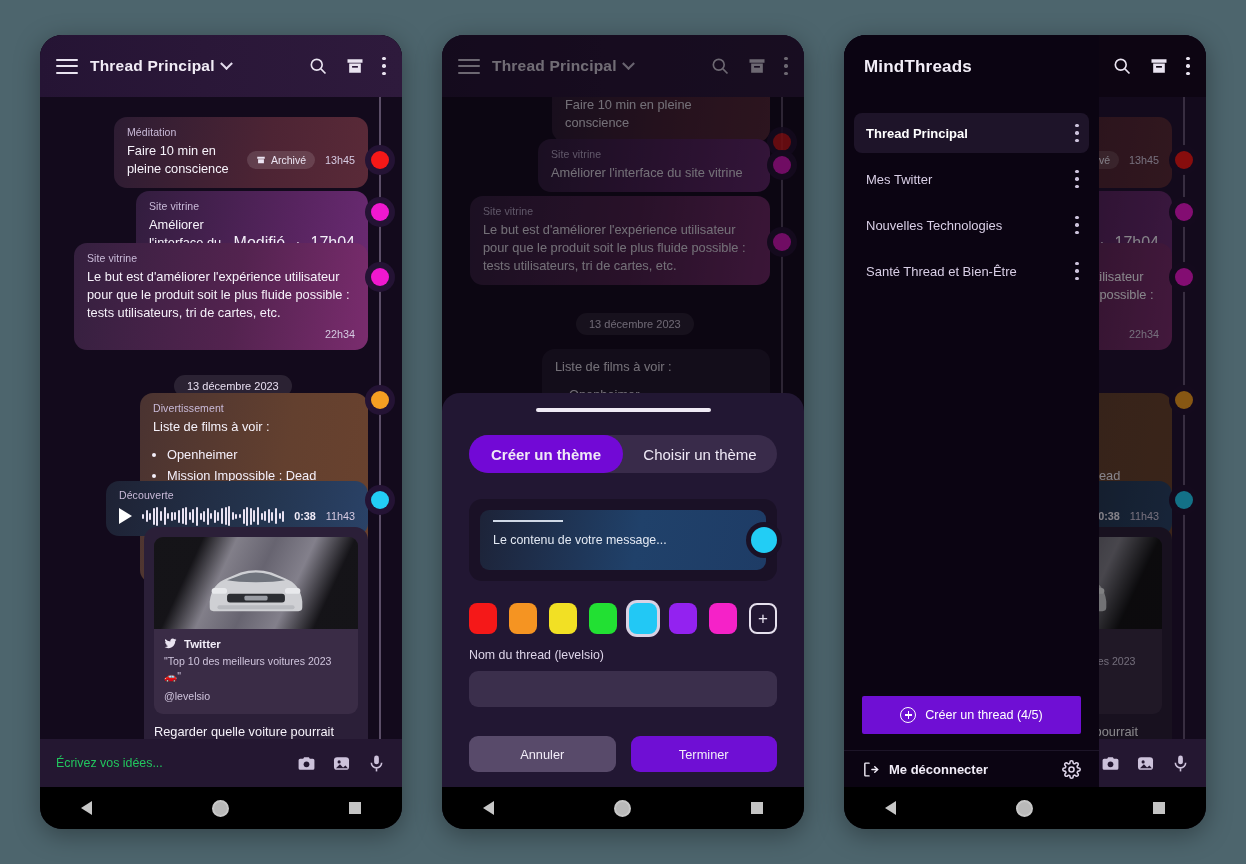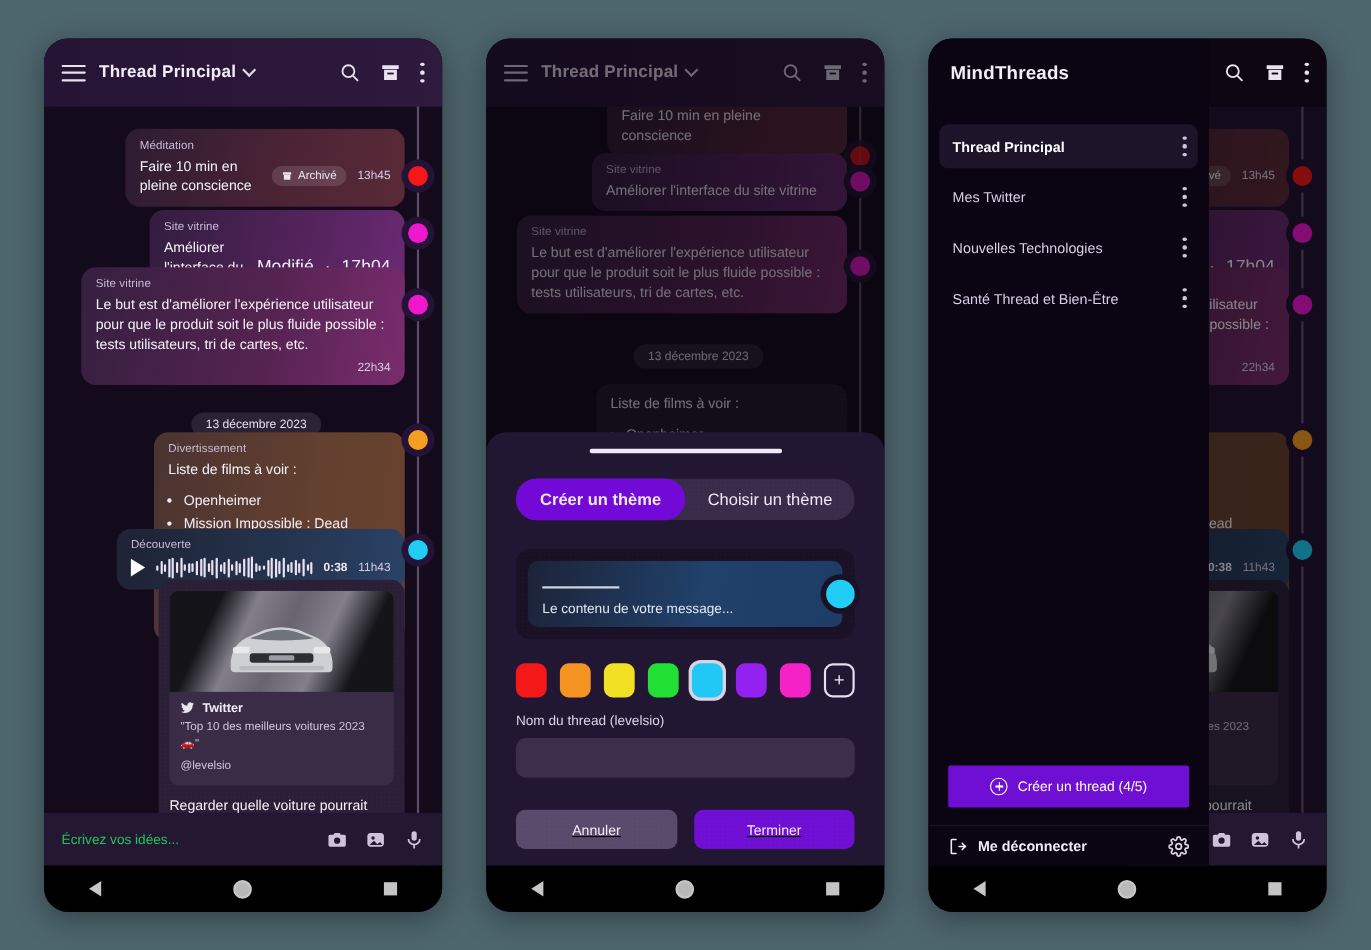--- a/index.html
+++ b/index.html
@@ -160,40 +160,40 @@
   .msgbox {
     margin-top:26px; background:#1a1126; border-radius:13px; padding:11px;
     background-image: radial-gradient(rgba(255,255,255,.045) .6px, transparent .7px); background-size:4px 4px;
   }
   .msgbox-inner {
     position:relative; height:60px; border-radius:9px; padding:10px 13px;
     background: linear-gradient(100deg,#1d2338 0%, #20416a 55%, #1e3c66 100%);
     background-image: linear-gradient(100deg,#1d2338 0%, #20416a 55%, #1e3c66 100%),
                       radial-gradient(rgba(255,255,255,.07) .6px, transparent .7px);
     background-size: auto, 4px 4px;
-    display:flex; flex-direction:column; justify-content:flex-end;
+    display:flex; flex-direction:column; justify-content:flex-start;
   }
   .fake-line { width:70px; height:2px; background:#cfd8e6; margin-bottom:11px; }
   .msgbox-ph { font-size:12.4px; color:#e3e9f3; }
   .bubble-dot {
     position:absolute; right:-11px; top:50%; transform:translateY(-50%);
     width:26px;height:26px;border-radius:50%; background:#22cdf5;
     box-shadow: 0 0 0 5px #1a1126;
   }
 
   .swatches { margin-top:22px; display:flex; align-items:center; gap:12px; }
   .sw { width:31px; height:31px; border-radius:8px; cursor:pointer; }
   .sw.sel { box-shadow: 0 0 0 3px #d9d2e4; }
   .sw-add { width:31px;height:31px;border-radius:8px;border:2px solid #e6e0ee;
             display:flex;align-items:center;justify-content:center;color:#e6e0ee;font-size:17px;line-height:1; }
 
   .field-label { margin-top:14px; font-size:12.4px; color:#ded5e9; }
   .field { margin-top:9px; height:36px; border-radius:9px; background:#3b2f4c; }
 
-  .sheet-actions { margin-top:29px; display:flex; gap:15px;text-decoration:underline; }
+  .sheet-actions { margin-top:29px; display:flex; gap:15px; }
   .btn { flex:1; height:36px; border-radius:9px; display:flex; align-items:center; justify-content:center;
          font-size:12.8px; color:#f2edf8; cursor:pointer;
          background-image: radial-gradient(rgba(255,255,255,.05) .6px, transparent .7px); background-size:4px 4px;}
   .btn.grey { background-color:#584a6a; }
   .btn.primary { background-color:#6f0fd4; }
 
   
   .drawer {
     position:absolute; left:0; top:0; bottom:0; width:255px; z-index:10;
     background:#0b0412; display:flex; flex-direction:column;

